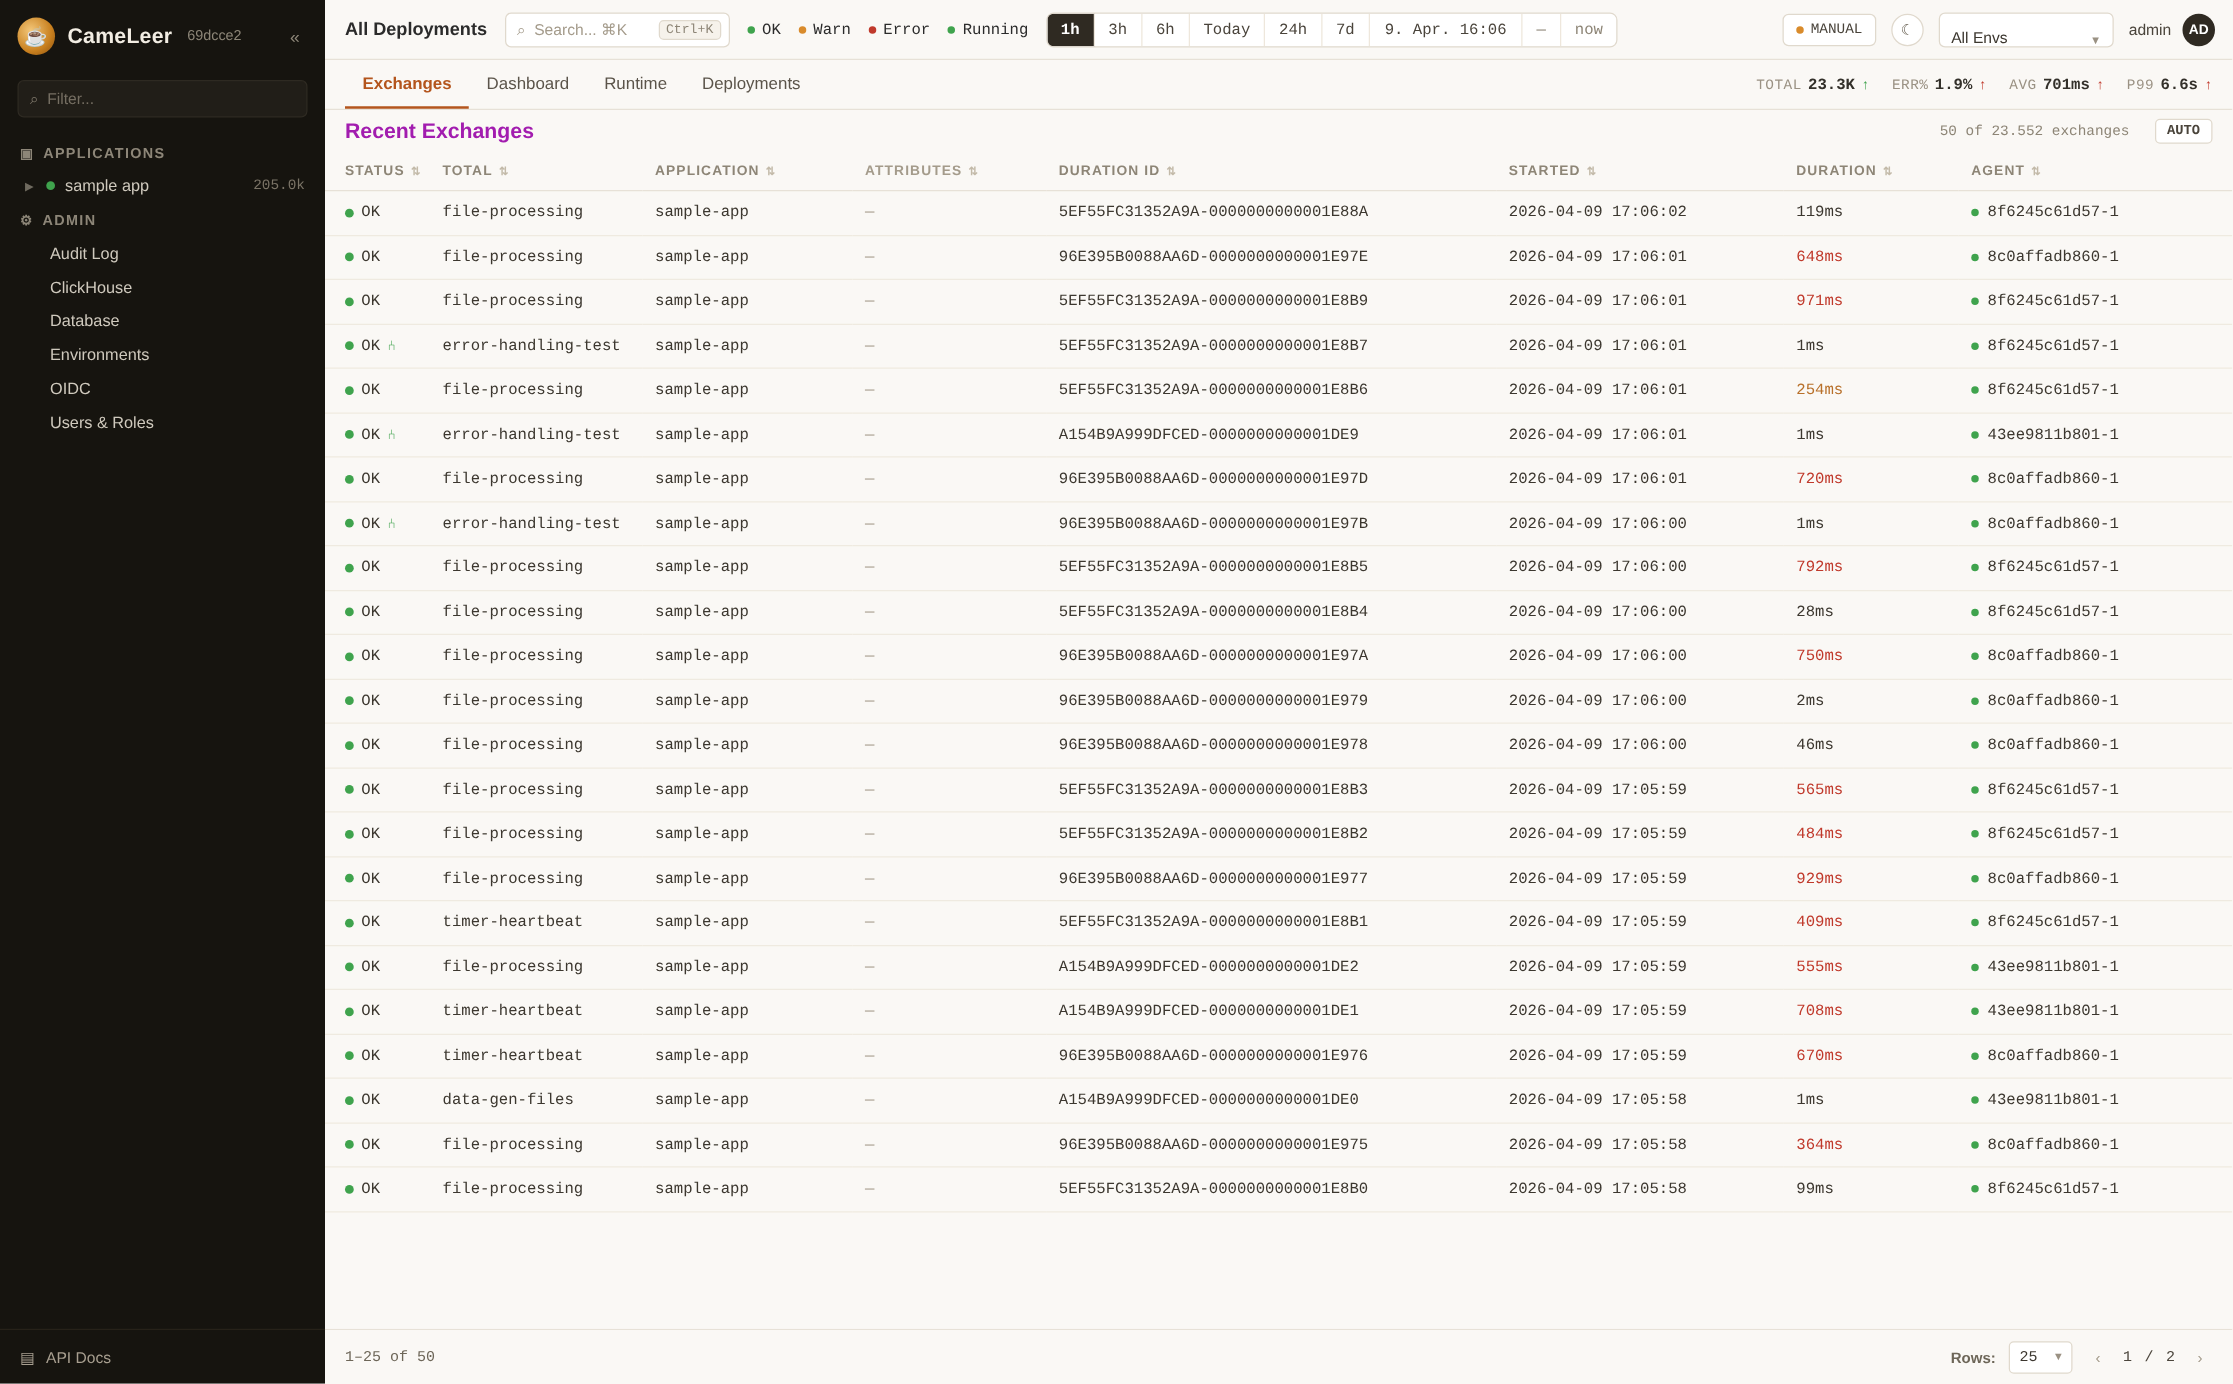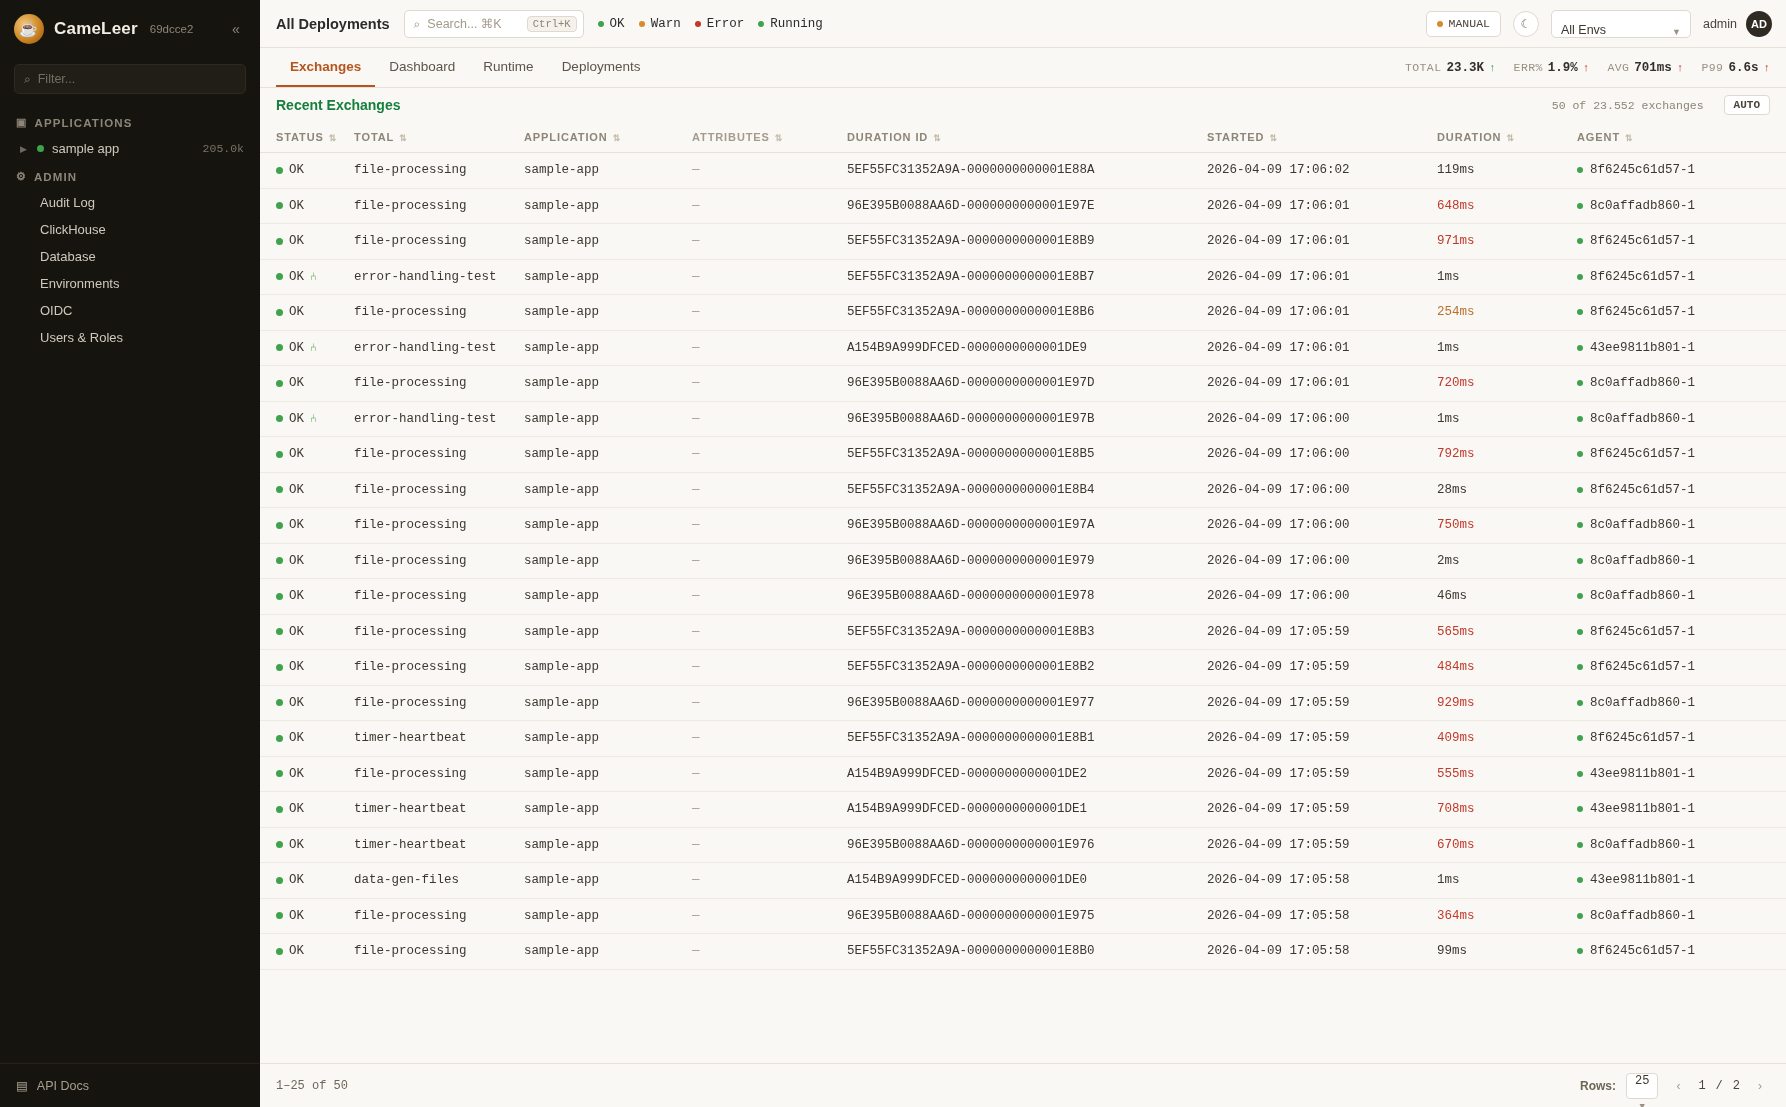--- a/index.html
+++ b/index.html
@@ -147,21 +147,21 @@
   .metric { display: flex; align-items: baseline; gap: 5px; font-size: 11.5px; }
   .metric .lbl { color: #9a9183; letter-spacing: .4px; }
   .metric .val { font-size: 12.5px; font-weight: bold; color: #33302a; }
   .metric .up { color: #3fa34d; font-size: 11px; }
   .metric .up.red { color: #c0392b; }
 
   
   .sechead {
     height: 34px; display: flex; align-items: center; padding: 0 16px; background: #faf8f5;
   }
-  .sechead h2 { font-size: 14px; font-weight: bold; color: #15803d; }
+  .sechead h2 { font-size: 17px; font-weight: bold; color: #a21caf; }
   .sechead .right { margin-left: auto; display: flex; align-items: center; gap: 20px; }
   .count-note { font-size: 11.5px; color: #8d8576; font-family: "Liberation Mono", monospace; }
   .auto-btn {
     border: 1px solid #e0d9cd; background: #fff; border-radius: 4px;
     padding: 3px 9px; font-size: 11px; color: #4a443b; font-family: "Liberation Mono", monospace;
     font-weight: bold; cursor: pointer;
   }
 
   
   .tablewrap { flex: 1; overflow: hidden; background: #faf8f5; position: relative; }
@@ -197,21 +197,21 @@
   .footer {
     height: 44px; flex: 0 0 44px; border-top: 1px solid #e7e1d7; background: #faf8f5;
     display: flex; align-items: center; padding: 0 16px; gap: 12px;
   }
   .footer .left { font-size: 12px; color: #6d6658; font-family: "Liberation Mono", monospace; }
   .footer .right { margin-left: auto; display: flex; align-items: center; gap: 10px; }
   .rows-lbl { font-size: 12px; color: #6d6658; font-weight: bold; }
   .rows-sel {
     border: 1px solid #e0d9cd; background: #fff; border-radius: 4px; height: 26px;
     display: flex; align-items: center; gap: 14px; padding: 0 8px; font-size: 12px;
-    font-family: "Liberation Mono", monospace; color: #3c372f; cursor: pointer; flex-direction: column;
+    font-family: "Liberation Mono", monospace; color: #3c372f; cursor: pointer;
   }
   .rows-sel .chev { color: #9a9183; font-size: 9px; }
   .pg-btn { width: 20px; text-align: center; color: #a49b8b; font-size: 12px; cursor: pointer; }
   .pg-txt { font-size: 12px; color: #4a443b; font-family: "Liberation Mono", monospace; }
 </style>
 </head>
 <body>
 
 <div class="app">
 
@@ -281,20 +281,31 @@
         <div class="filt">
           <span class="fdot" style="background:#c0392b"></span>
           <span>Error</span>
         </div>
         <div class="filt">
           <span class="fdot" style="background:#3fa34d"></span>
           <span>Running</span>
         </div>
       </div>
 
+      <div class="ranges">
+        <div class="rg active">1h</div>
+        <div class="rg">3h</div>
+        <div class="rg">6h</div>
+        <div class="rg">Today</div>
+        <div class="rg">24h</div>
+        <div class="rg">7d</div>
+        <div class="rg wide">9. Apr. 16:06</div>
+        <div class="rg muted">—</div>
+        <div class="rg muted">now</div>
+      </div>
 
       <div class="top-right">
         <div class="manual-pill">
           <span class="fdot" style="background:#d98b2b"></span>
           <span>MANUAL</span>
         </div>
         <div class="icon-btn">☾</div>
         <div class="env-select">
           <span>All Envs</span>
           <span class="chev">▼</span>

